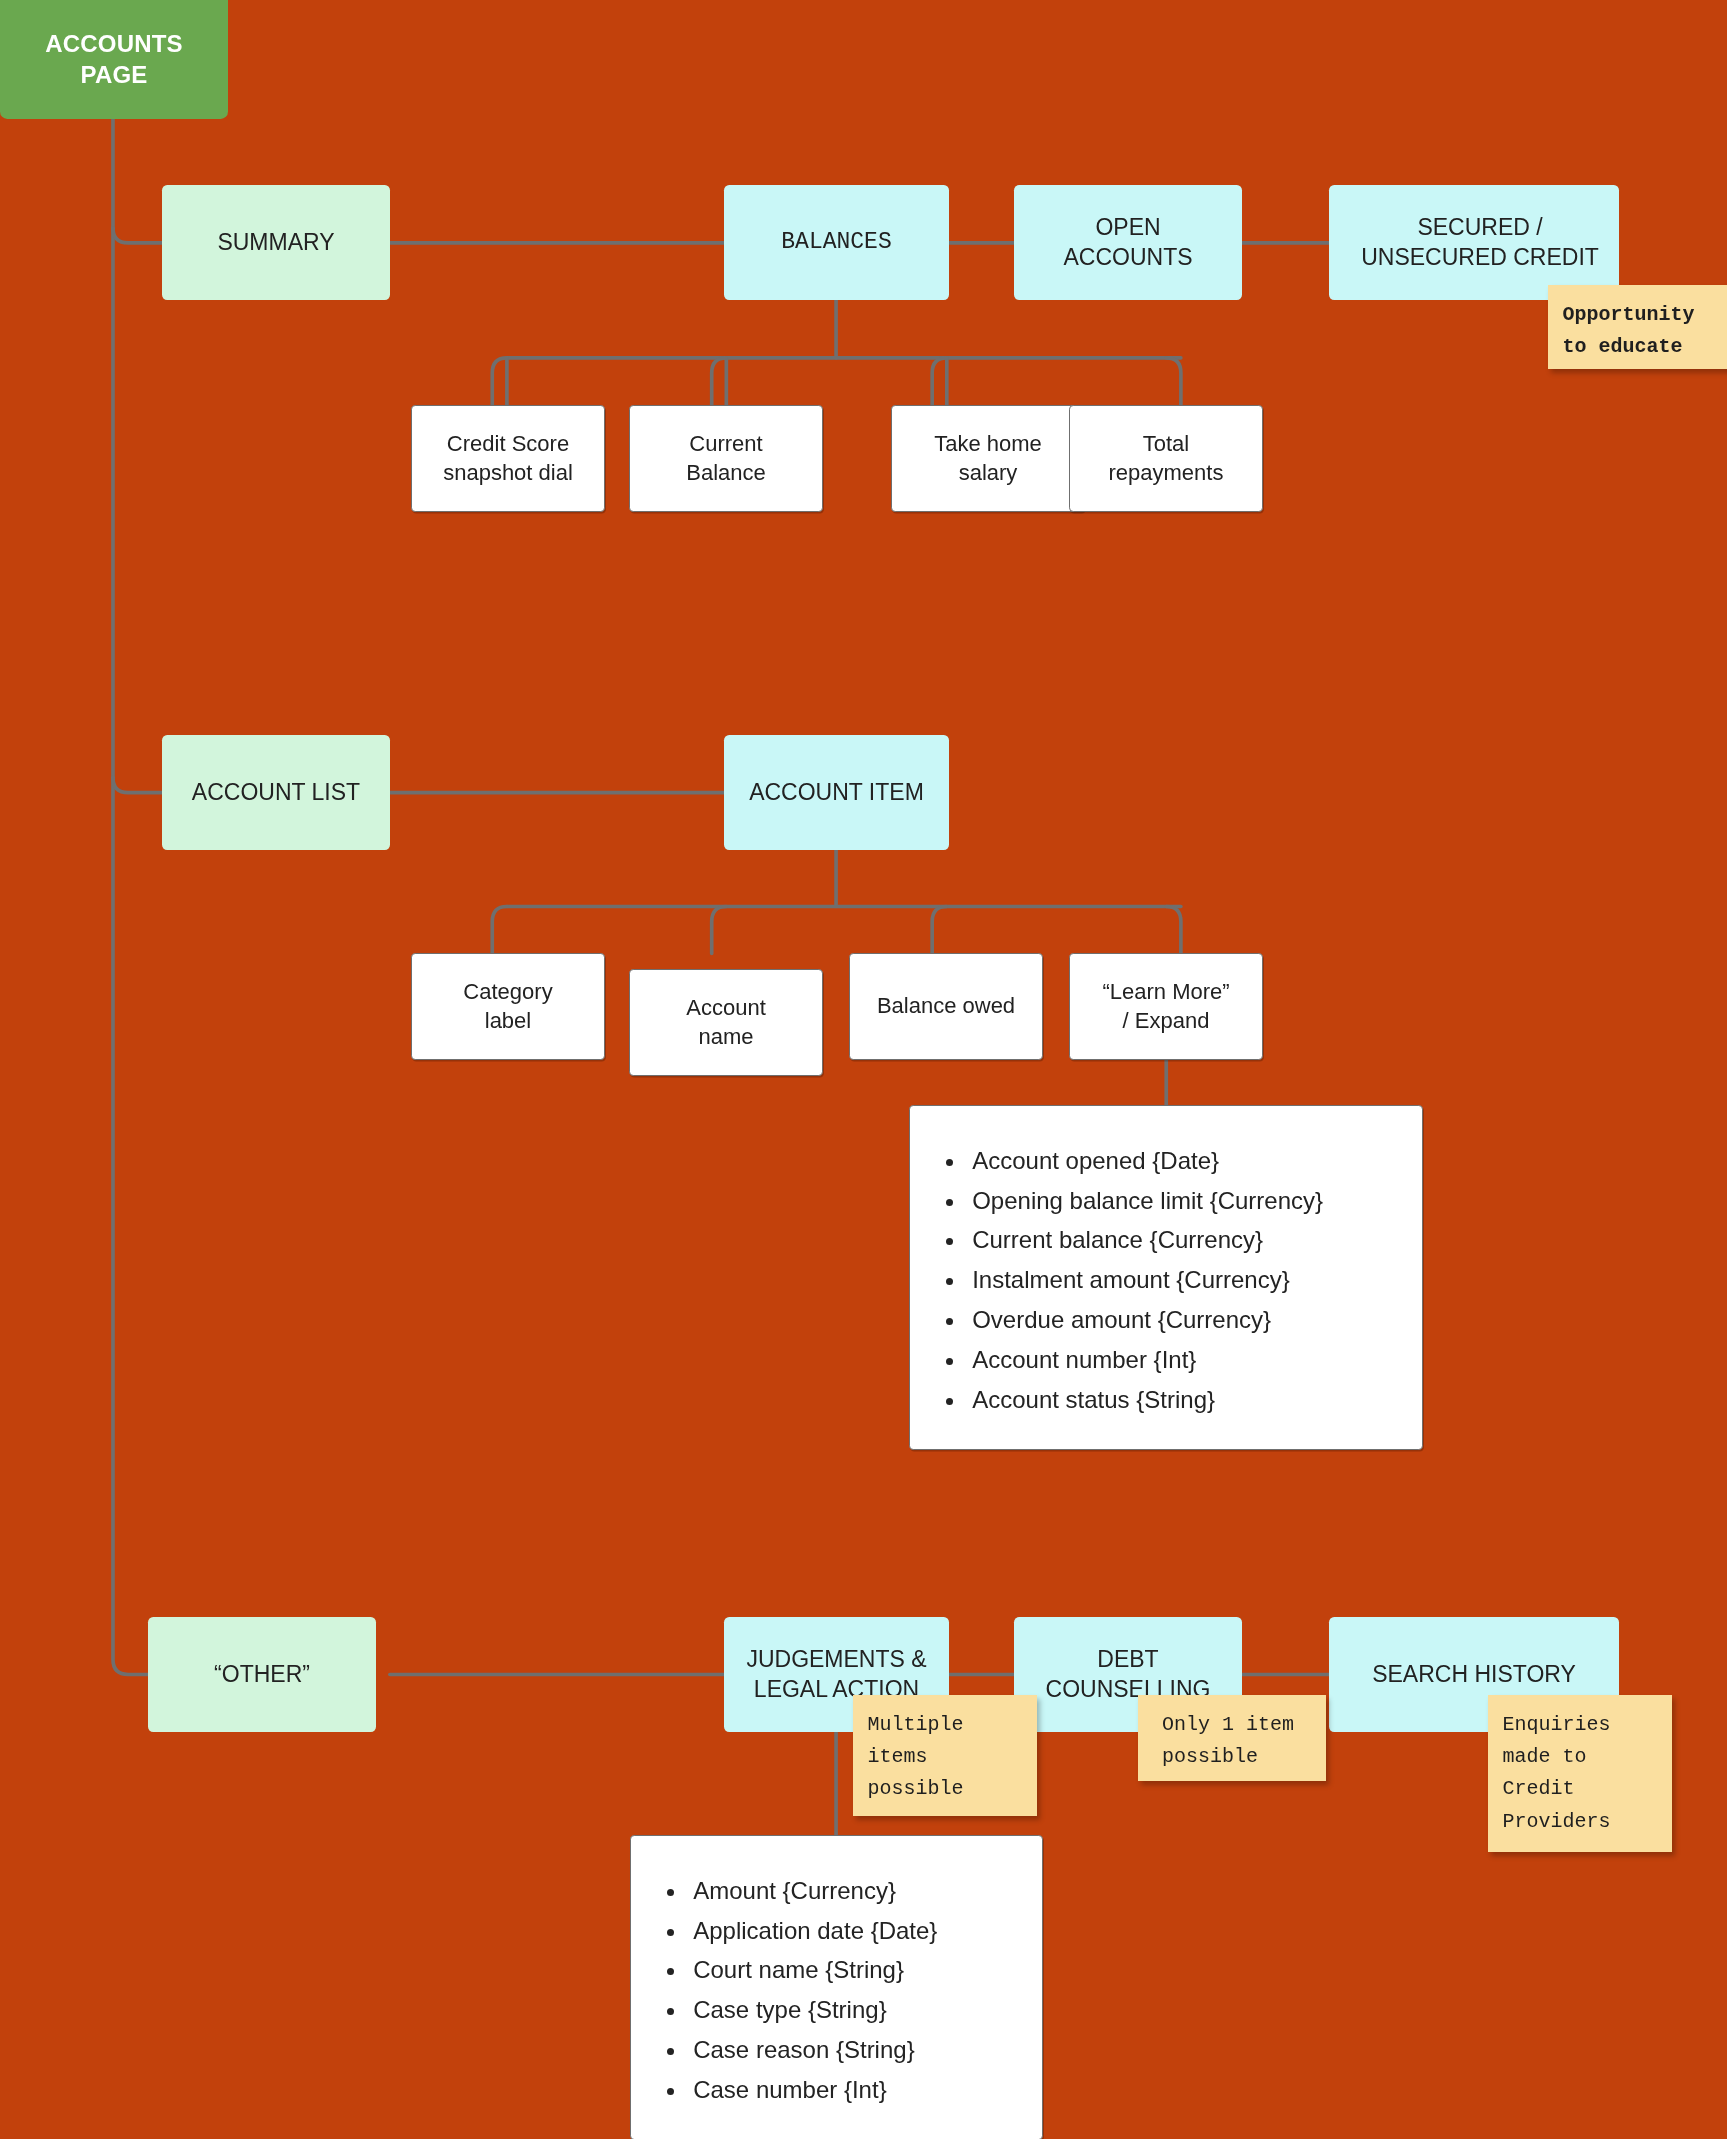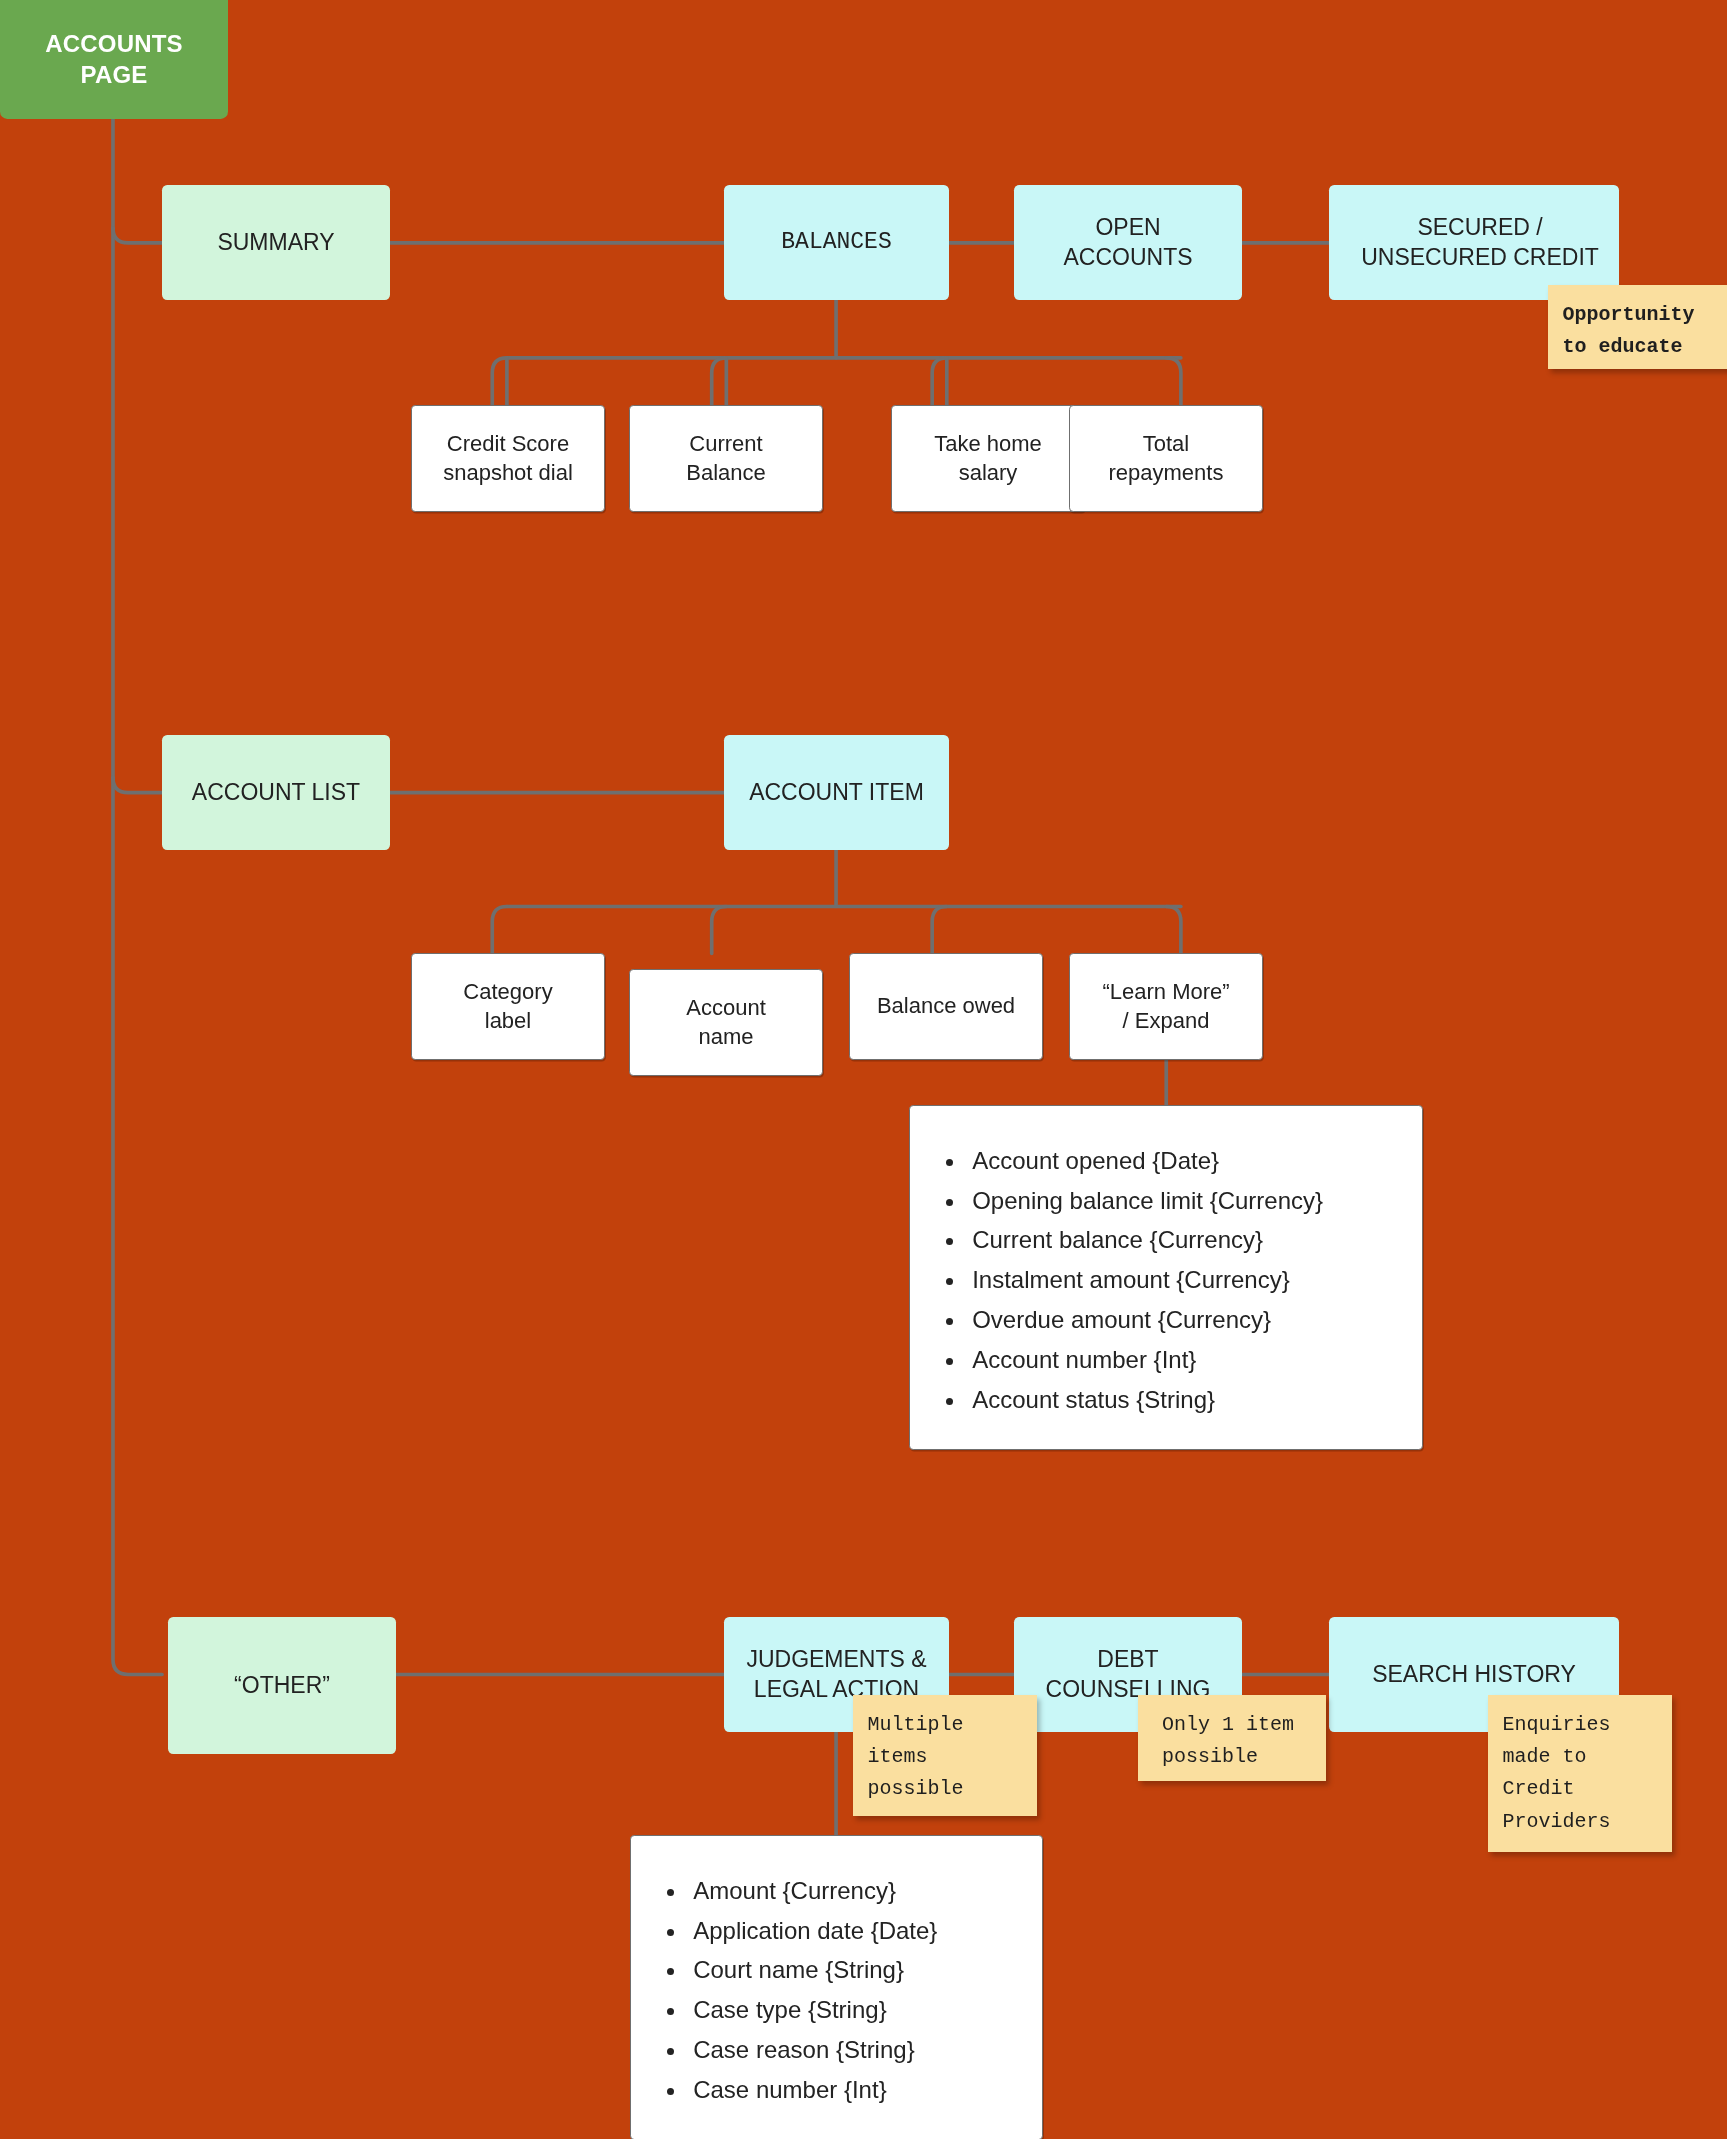--- a/index.html
+++ b/index.html
@@ -184,21 +184,21 @@
   <div class="node leaf" style="left:629px; top:953px; width:194px; height:107px;margin-top:16px;">Account
 name</div>
   <div class="node leaf" style="left:849px; top:953px; width:194px; height:107px;">Balance owed</div>
   <div class="node leaf" style="left:1069px; top:953px; width:194px; height:107px;text-align:center;">“Learn More”
 / Expand</div>
 
   <div class="node panel" style="left:909px; top:1105px; width:514px; height:345px;">
     <ul><li>Account opened {Date}</li><li>Opening balance limit {Currency}</li><li>Current balance {Currency}</li><li>Instalment amount {Currency}</li><li>Overdue amount {Currency}</li><li>Account number {Int}</li><li>Account status {String}</li></ul>
   </div>
 
-  <div class="node section" style="left:168px; top:1617px; width:228px; height:137px;">“OTHER”</div>
+  <div class="node section" style="left:148px; top:1617px; width:228px; height:115px;">“OTHER”</div>
 
   <div class="node component" style="left:724px; top:1617px; width:225px; height:115px;">JUDGEMENTS &amp;
 LEGAL ACTION</div>
 
   <div class="node component" style="left:1014px; top:1617px; width:228px; height:115px;">DEBT
 COUNSELLING</div>
 
   <div class="node component" style="left:1329px; top:1617px; width:290px; height:115px;">SEARCH HISTORY</div>
 
   <div class="node sticky" style="left:853px; top:1695px; width:184px; height:121px;">Multiple

